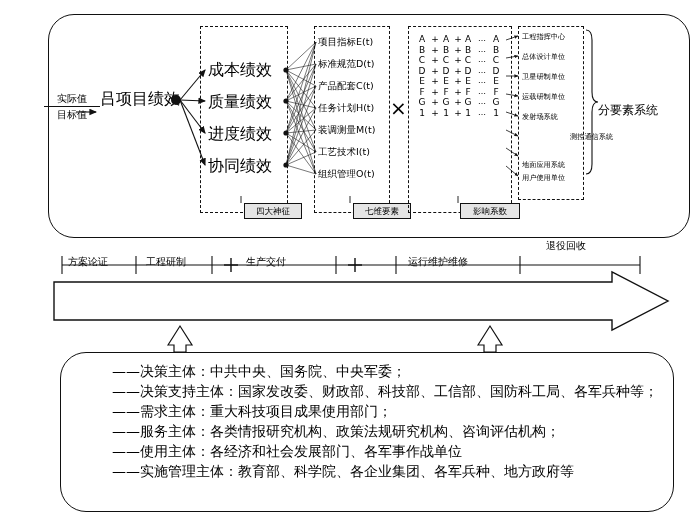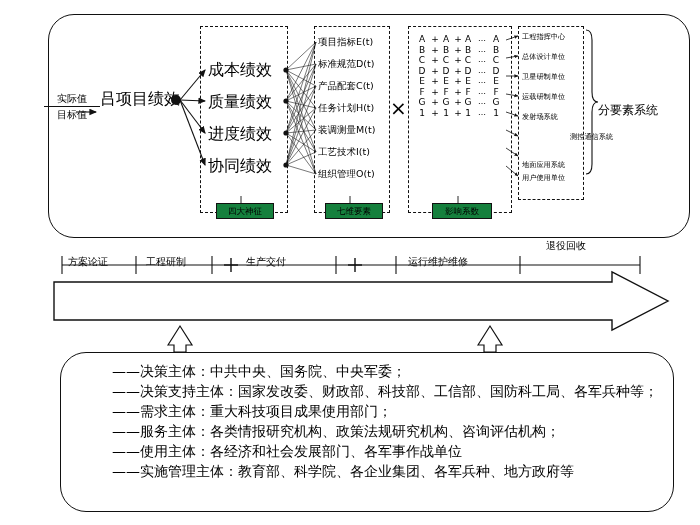--- a/index.html
+++ b/index.html
@@ -22,23 +22,24 @@
   .panel-bottom{
     position:absolute;left:60px;top:352px;width:612px;height:158px;
     border:1.4px solid #111;border-radius:26px;background:#fff;
   }
 
   
   .dash{position:absolute;border:1.3px dashed #111;background:transparent;}
 
   
   .cap{
-    position:absolute;border:1.2px solid #111;background:#15803d;
+    position:absolute;border:1.2px solid #111;background:#e5e5e5;
     font-size:8.5px;line-height:12px;text-align:center;
     padding:1px 3px;
+    margin-left:28px;
   }
 
   
   .node{
     position:absolute;font-size:16px;line-height:14px;white-space:nowrap;
   }
   .node-sm{
     position:absolute;font-size:9.5px;line-height:12px;white-space:nowrap;
   }
   .node-xs{

